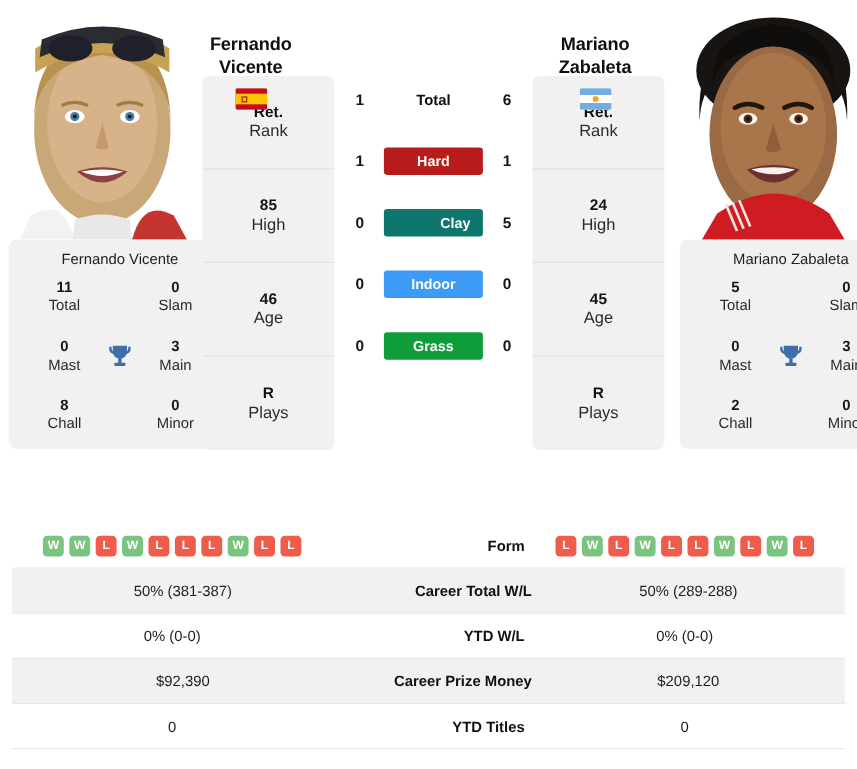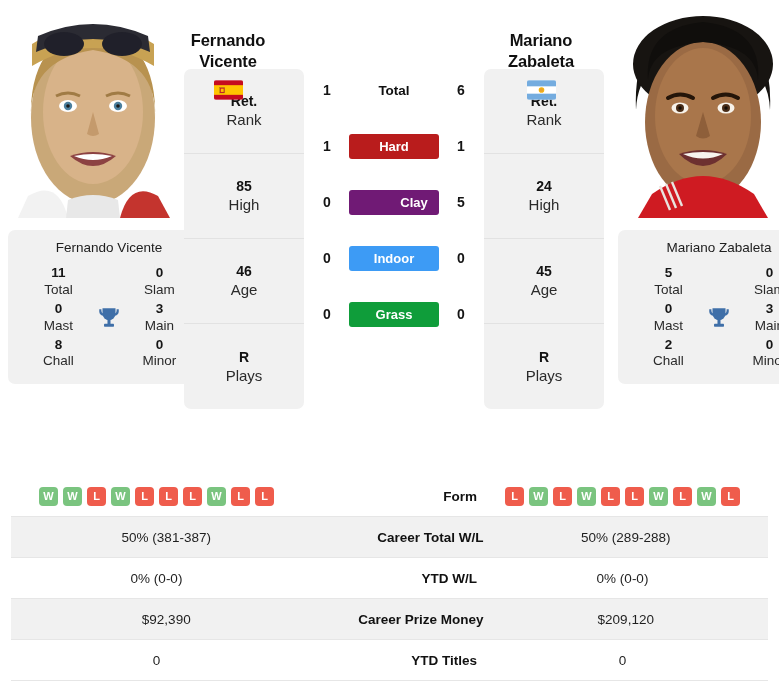--- a/index.html
+++ b/index.html
@@ -32,33 +32,33 @@
     overflow: hidden;
     background: #ffffff;
   }
   .photo { display: block; }
 
   .titles-card {
     background: #f1f1f1;
     border-radius: 7px;
     width: 202px;
     padding: 10px 0 14px 0;
-    margin-top: 12px;
+    margin-top: 0;
   }
   .titles-name {
     text-align: center;
     font-size: 13.5px;
     color: #202020;
     padding-bottom: 10px;
   }
   .titles-grid {
     position: relative;
     display: grid;
     grid-template-columns: 1fr 1fr;
-    row-gap: 2px;
+    row-gap: 20px;
   }
   .tstat { text-align: center; line-height: 1.25; }
   .tstat .num { font-size: 13.5px; font-weight: bold; color: #161616; }
   .tstat .lbl { font-size: 13.5px; color: #2a2a2a; }
   .trophy {
     position: absolute;
     left: 50%; top: 50%;
     transform: translate(-50%, -50%);
     width: 26px; height: 26px;
   }
@@ -253,21 +253,21 @@
         <span class="surf-total">Total</span>
         <span class="side">6</span>
       </div>
       <div class="surf-row">
         <span class="side">1</span>
         <span class="surf-pill" id="pill-hard" style="background: #b91c1c;">Hard</span>
         <span class="side">1</span>
       </div>
       <div class="surf-row">
         <span class="side">0</span>
-        <span class="surf-pill" id="pill-clay" style="background: #701a75; padding-left: 40px;">Clay</span>
+        <span class="surf-pill" id="pill-clay" style="background: #0f766e; padding-left: 40px;">Clay</span>
         <span class="side">5</span>
       </div>
       <div class="surf-row">
         <span class="side">0</span>
         <span class="surf-pill" id="pill-indoor" style="background: rgb(61, 155, 245);">Indoor</span>
         <span class="side">0</span>
       </div>
       <div class="surf-row">
         <span class="side">0</span>
         <span class="surf-pill" id="pill-grass" style="background: rgb(15, 157, 58);">Grass</span>

